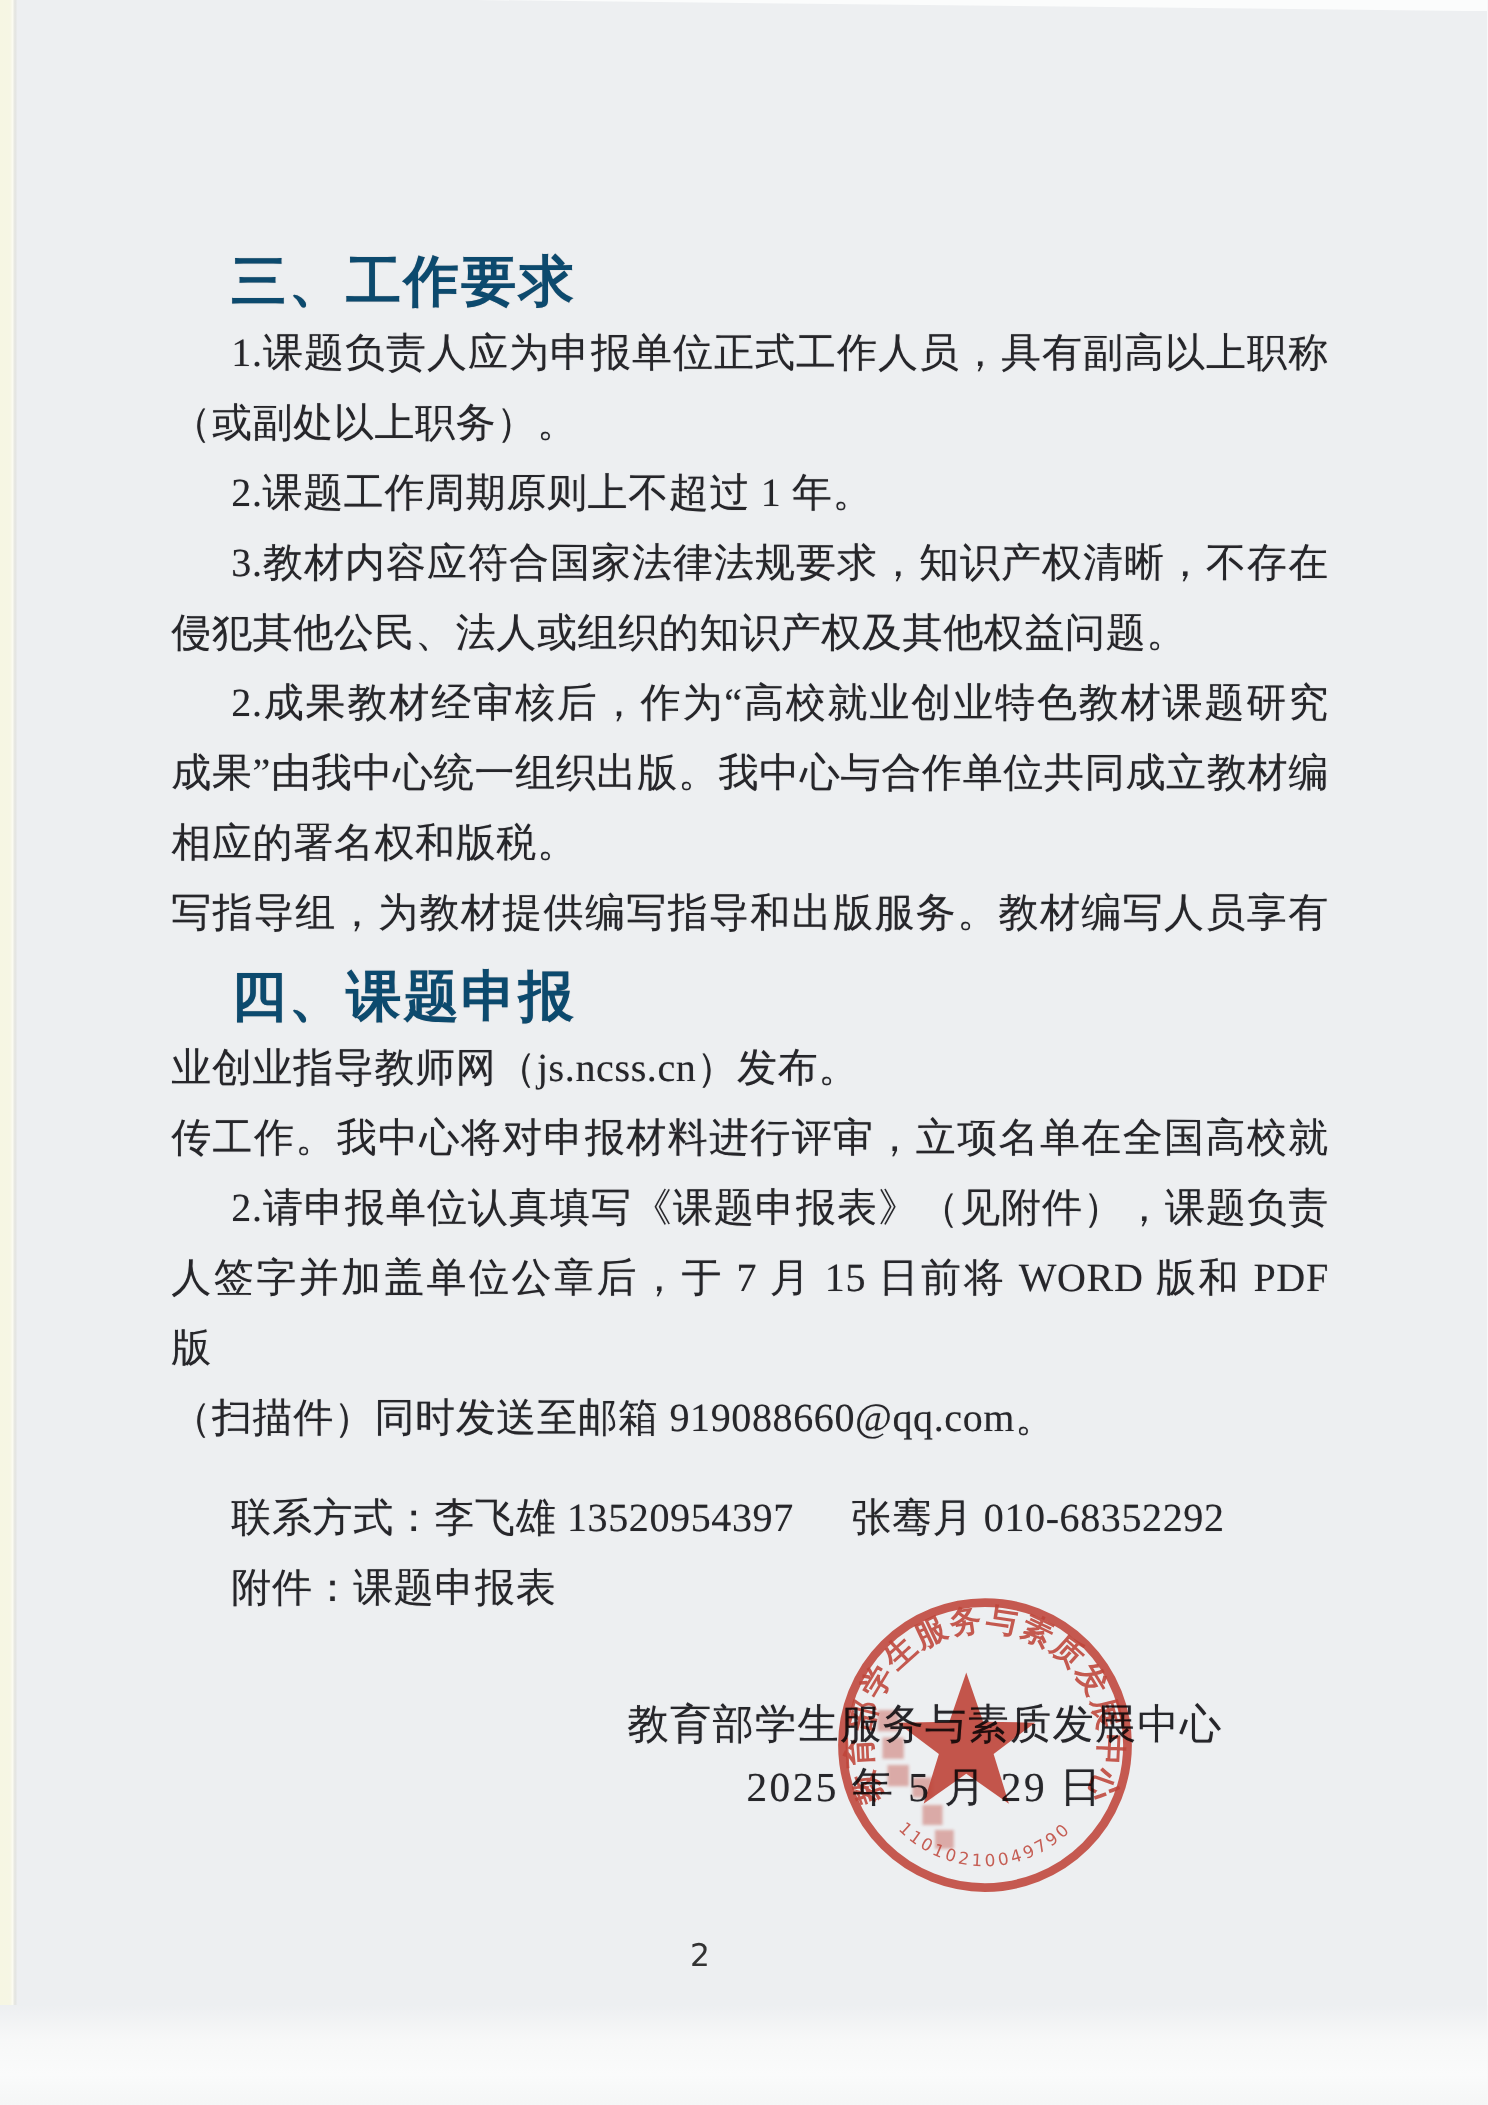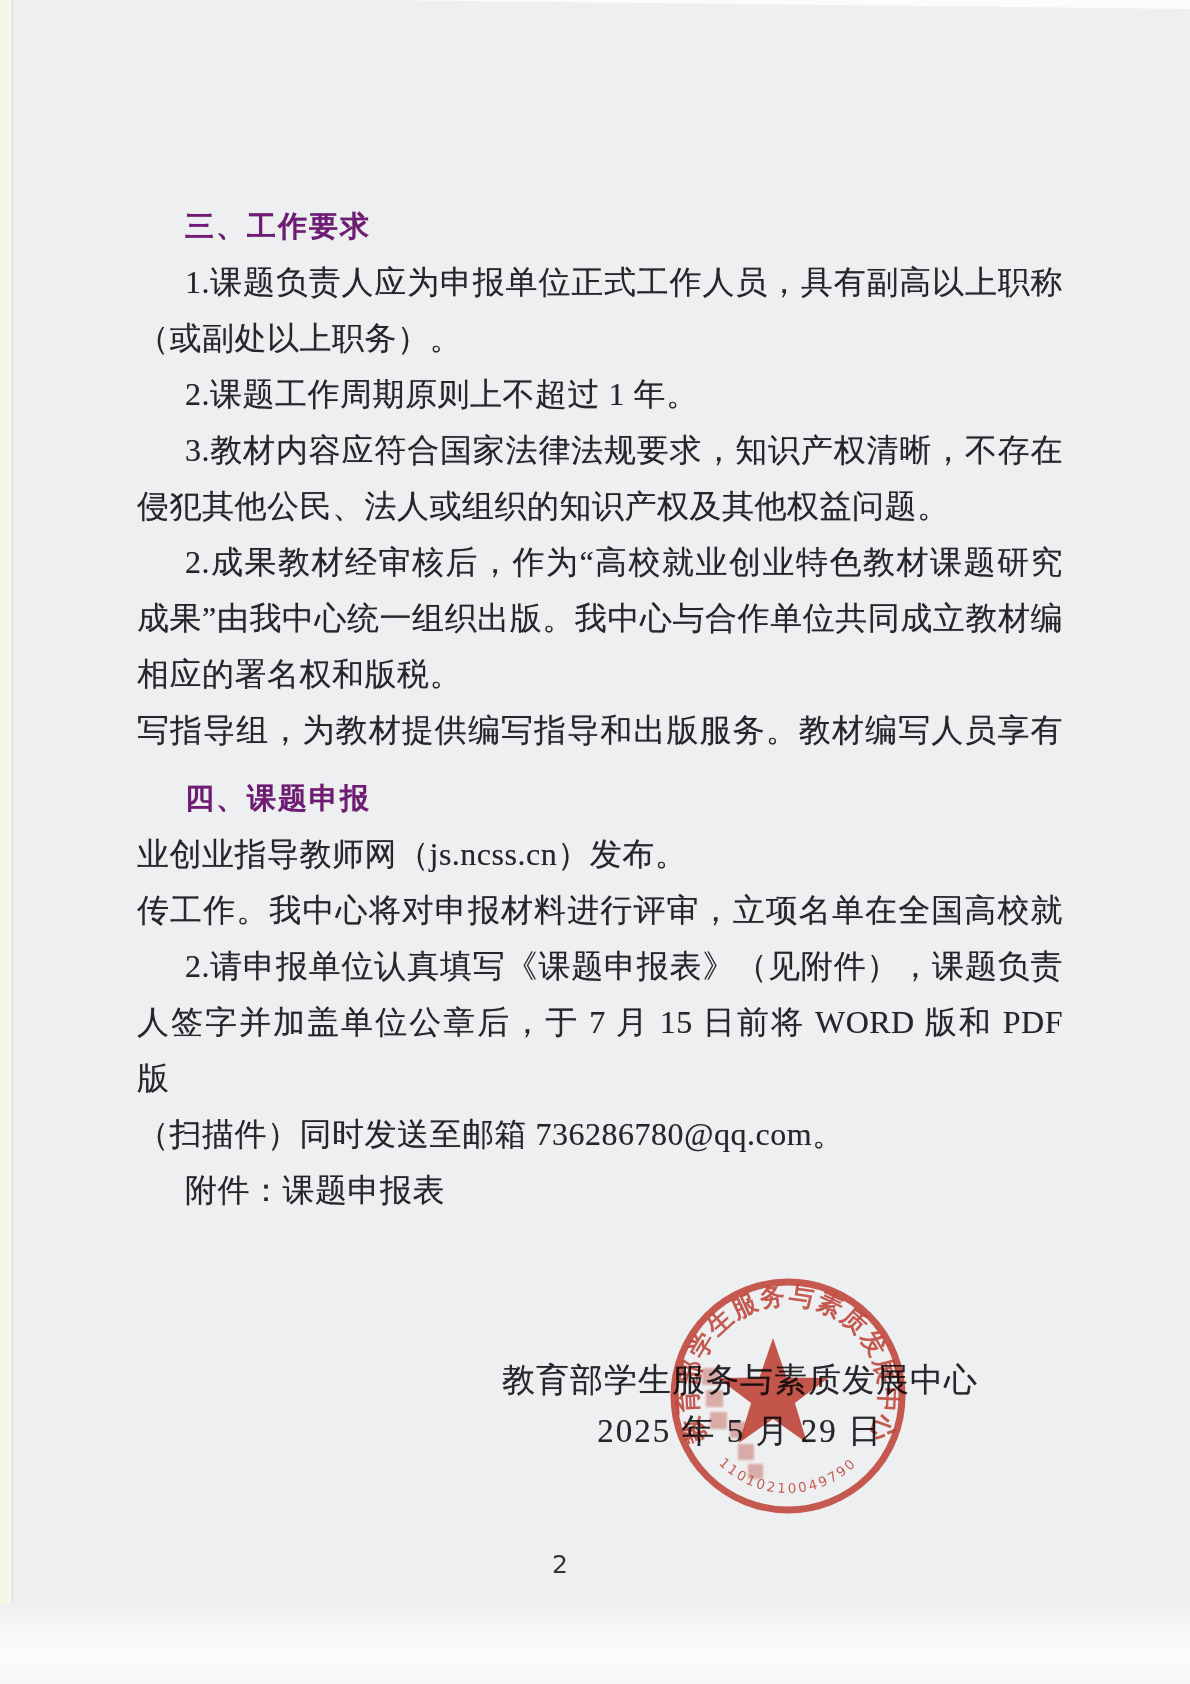--- a/index.html
+++ b/index.html
@@ -24,22 +24,22 @@
     background:linear-gradient(180deg,#edeff1 0%,#f7f8f8 35%,#fafbfb 70%,#f5f6f6 100%);
   }
   .content{
     position:absolute;left:137px;top:198px;width:926px;
     font-size:32px;line-height:56px;color:#26262a;
     text-shadow:0 0 0.7px rgba(45,45,50,.45);
     letter-spacing:0.5px;
   }
   .sec-heading{
     font-family:Liberation Sans, sans-serif;
-    font-weight:700;font-size:29px;letter-spacing:2px;
-    padding-left:48px;color:#701a75;
+    font-weight:700;font-size:44px;letter-spacing:2px;
+    padding-left:48px;color:#0c4a6e;
   }
   .sec-heading.gap{margin-top:12px;}
   .line{white-space:normal;}
   .line.indent{padding-left:48px;}
   .line.fill{text-align:justify;text-align-last:justify;}
   .contact-line{margin-top:24px;padding-left:48px;white-space:nowrap;}
   .contact-line .gap2{margin-left:46px;}
   .attachment-line{padding-left:48px;white-space:nowrap;}
   .signature-block{
     position:absolute;top:1358px;right:212px;text-align:center;
@@ -94,23 +94,26 @@
     <div class="sec-heading gap">四、课题申报</div>
 
     <div>
       <div class="line">业创业指导教师网（js.ncss.cn）发布。</div>
       <div class="line fill">传工作。我中心将对申报材料进行评审，立项名单在全国高校就</div>
     </div>
 
     <div>
       <div class="line indent fill">2.请申报单位认真填写《课题申报表》（见附件），课题负责</div>
       <div class="line fill">人签字并加盖单位公章后，于 7 月 15 日前将 WORD 版和 PDF 版</div>
-      <div class="line">（扫描件）同时发送至邮箱 736286780@qq.com。</div>
+      <div class="line">（扫描件）同时发送至邮箱 919088660@qq.com。</div>
     </div>
 
+    <div class="contact-line">
+      <span>联系方式：</span><span>李飞雄</span>&nbsp;<span>13520954397</span><span class="gap2">张骞月</span>&nbsp;<span>010-68352292</span>
+    </div>
 
     <div class="attachment-line">
       <span>附件：</span><span>课题申报表</span>
     </div>
 
   </div>
 
   <div class="signature-block">
     <div class="signature-org">教育部学生服务与素质发展中心</div>
     <div class="signature-date">2025 年 5 月 29 日</div>

